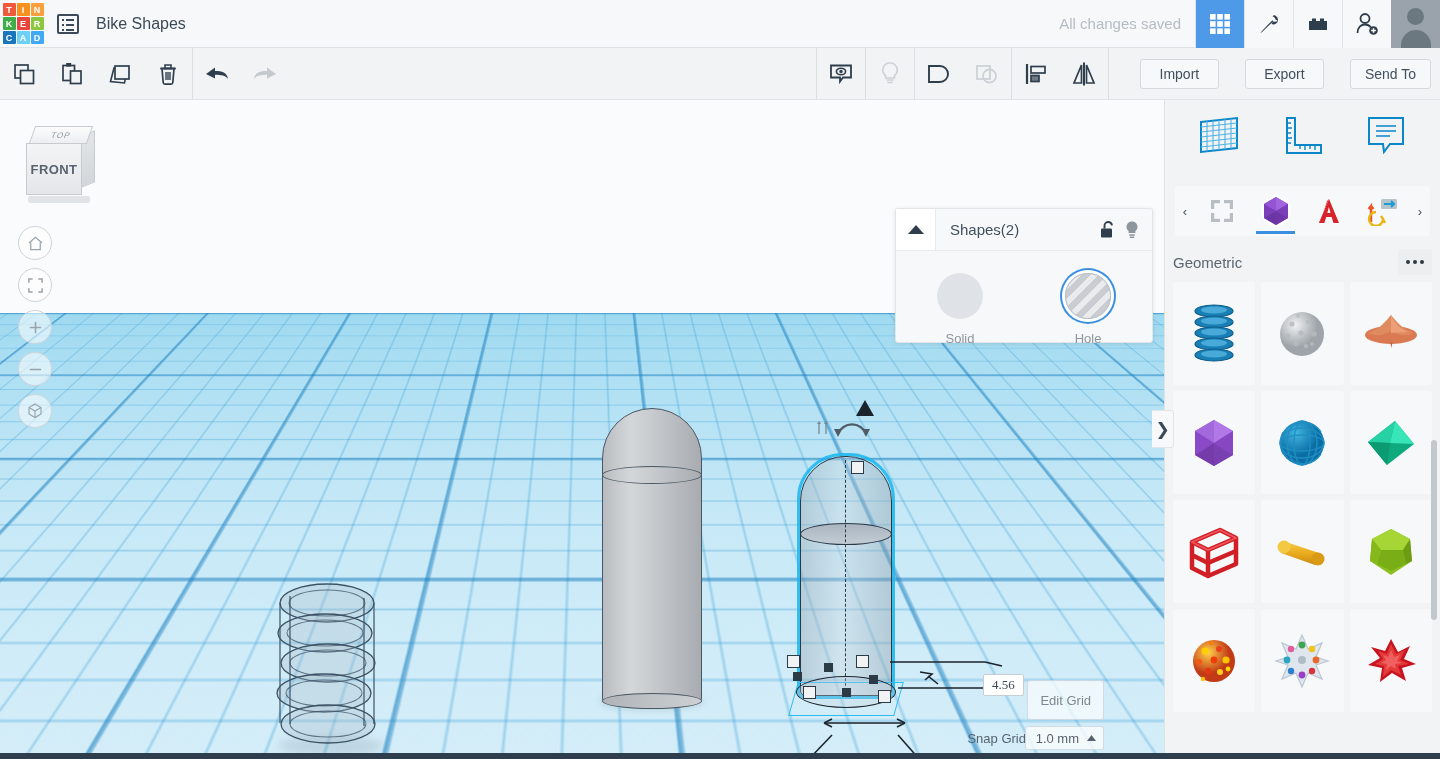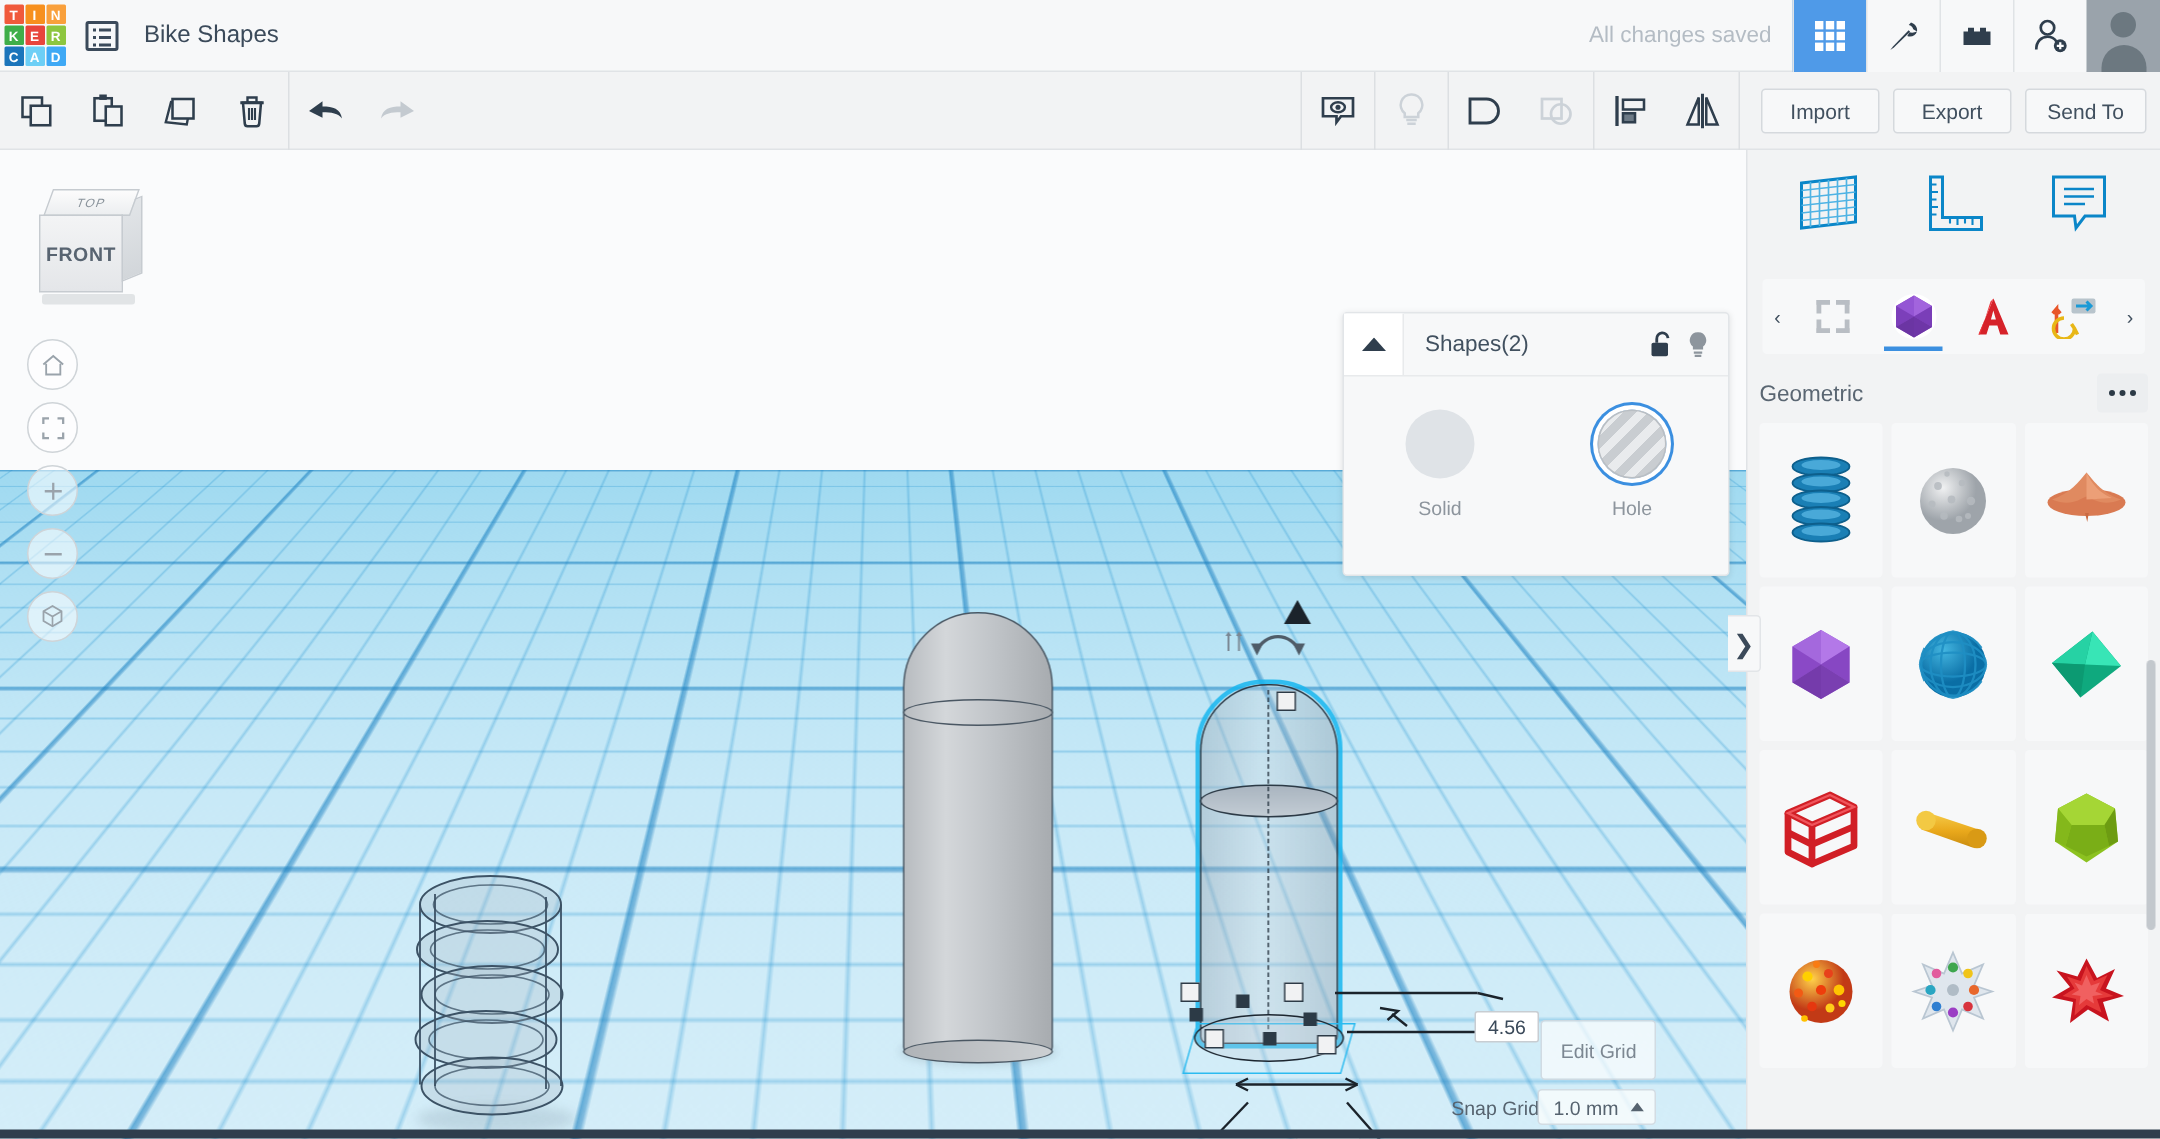--- a/index.html
+++ b/index.html
@@ -43,21 +43,21 @@
   .toolbar2 {
     position:absolute; left:0; top:48px; width:1440px; height:52px;
     background:#f2f3f4; border-bottom:1px solid #e0e3e6; display:flex; align-items:center;
   }
   .t2-grp { display:flex; align-items:center; height:52px; }
   .t2-btn { width:48px; height:52px; display:flex; align-items:center; justify-content:center; cursor:pointer; }
   .t2-sep { width:1px; height:52px; background:#dcdfe2; }
   .spacer { flex:1; }
   .pushbtn { height:30px; min-width:79px; padding:0 14px; border:1px solid #d5d9dd; border-radius:3px;
              background:#f7f8f9; font-size:14px; color:#41505f; display:flex; align-items:center;
-             justify-content:center; cursor:pointer; margin-right:9px; font-family:"Liberation Sans",sans-serif; }
+             justify-content:center; cursor:pointer; margin-right:9px; font-family:"Liberation Sans",sans-serif;margin-left:17px; }
 
   
   .viewport { position:absolute; left:0; top:100px; width:1164px; height:659px; background:#fafbfc; overflow:hidden; }
   .ground {
     position:absolute; left:-80px; top:213px; width:1340px; height:560px;
     background:
       repeating-linear-gradient(to right, rgba(40,150,210,.30) 0 1px, transparent 1px 20px),
       repeating-linear-gradient(to bottom, rgba(40,150,210,.30) 0 1px, transparent 1px 16px),
       linear-gradient(to bottom, #9ed9f0 0%, #c8e9f7 38%, #f0f8fc 100%);
     transform: perspective(760px) rotateX(62deg) scale(1.42);
@@ -160,40 +160,40 @@
   .handle.dark { background:#2c3a46; width:9px; height:9px; border:none; }
   .cone-h {
     position:absolute; left:856px; top:300px; width:0; height:0;
     border-left:9px solid transparent; border-right:9px solid transparent; border-bottom:16px solid #1b232b;
   }
   .rot-arc { position:absolute; left:832px; top:316px; width:40px; height:22px; }
   .small-arrows { position:absolute; left:816px; top:320px; width:14px; height:16px; }
 
   .dim-label {
     position:absolute; background:#fff; border:1px solid #c8cdd2; border-radius:2px;
-    font-size:13px; color:#3b4a5a; padding:2px 8px; font-family:Liberation Sans, sans-serif;
+    font-size:13px; color:#3b4a5a; padding:2px 8px; font-family:Liberation Serif, serif;
   }
   .dimsvg { position:absolute; left:780px; top:540px; width:280px; height:140px; }
 
   
   .edit-grid {
     position:absolute; right:60px; bottom:39px; height:40px; padding:0 12px;
     border:1px solid rgba(190,200,210,.6); border-radius:3px; background:rgba(250,252,253,.72);
     font-size:13px; color:#7c8792; display:flex; align-items:center; cursor:pointer;
   }
   .snap-label { position:absolute; right:138px; bottom:13px; font-size:13px; color:#56636f; }
   .snap-dd {
     position:absolute; right:60px; bottom:9px; height:24px; padding:0 7px 0 10px;
     border:1px solid rgba(190,200,210,.6); border-radius:3px; background:rgba(250,252,253,.8);
     font-size:13px; color:#56636f; display:flex; align-items:center; gap:8px; cursor:pointer;margin-top:40px;
   }
 
   
   .shapes-panel {
-    position:absolute; left:895px; top:108px; width:258px; height:176px;
+    position:absolute; left:895px; top:108px; width:258px; height:135px;
     background:#f7f8f9; border:1px solid #e2e5e8; border-radius:3px;
     box-shadow:0 1px 4px rgba(0,0,0,.10);
   }
   .sp-head { display:flex; align-items:center; height:42px; border-bottom:1px solid #e8eaec; }
   .sp-collapse { width:40px; height:41px; display:flex; align-items:center; justify-content:center;
                  border-right:1px solid #e8eaec; cursor:pointer; background:#fff; }
   .sp-title { font-size:15px; color:#41505f; padding-left:14px; flex:1; }
   .sp-ico { width:30px; height:41px; display:flex; align-items:center; justify-content:center; cursor:pointer; }
   .sp-body { display:flex; justify-content:space-around; padding-top:22px;text-align:right; }
   .sp-opt { display:flex; flex-direction:column; align-items:center; cursor:pointer; }

